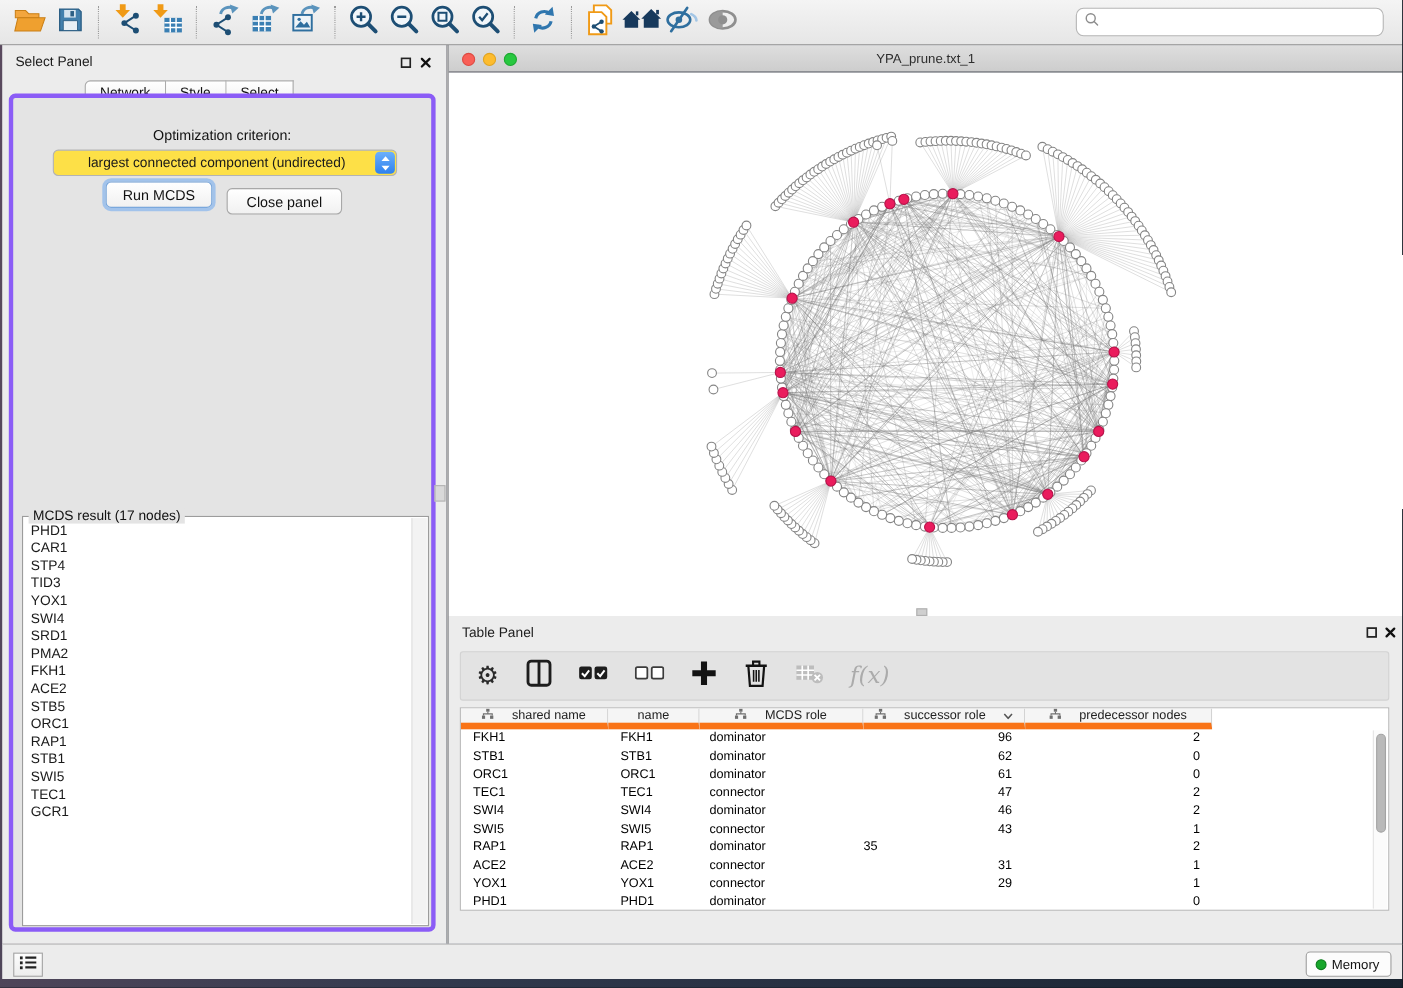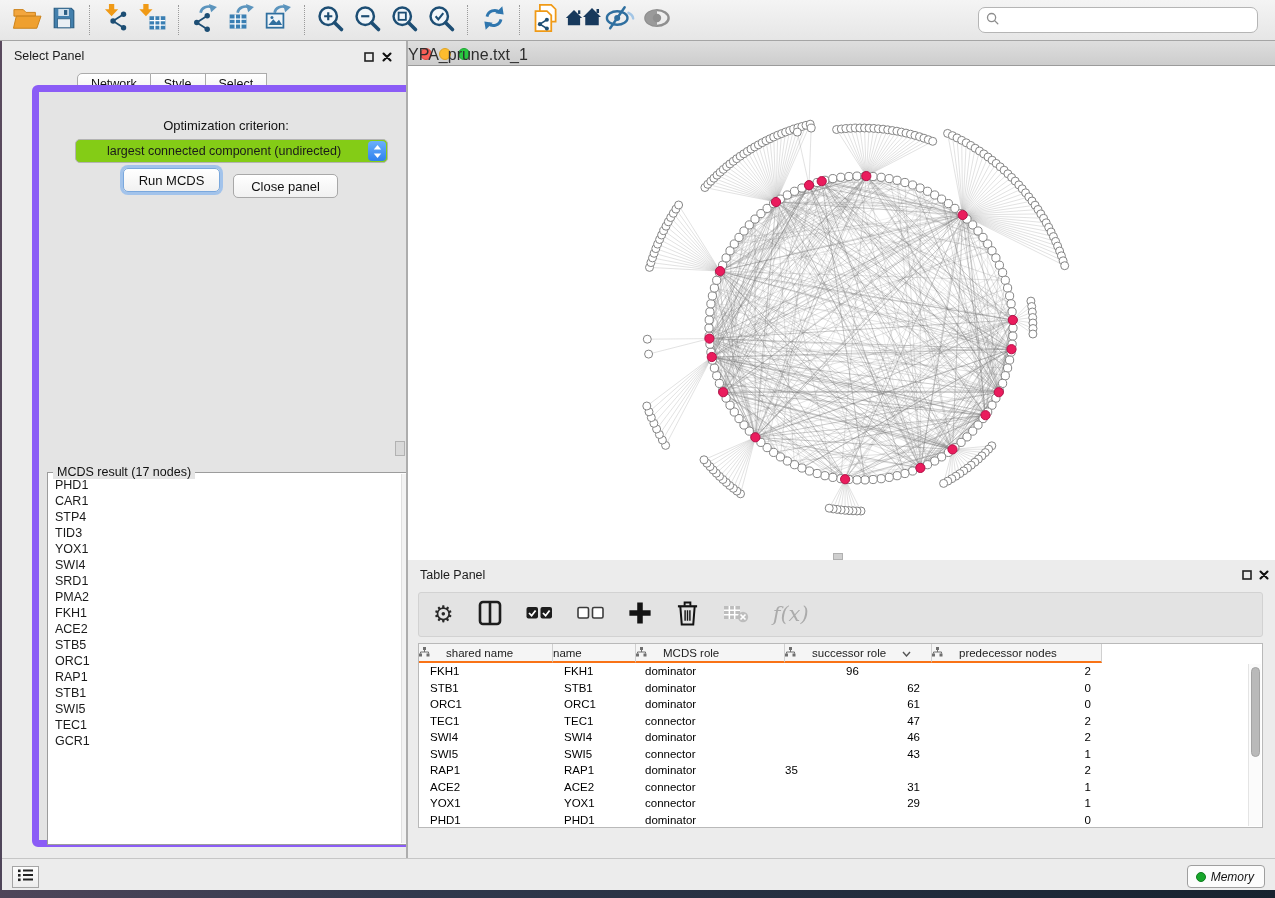--- a/index.html
+++ b/index.html
@@ -20,63 +20,63 @@
   .control-panel{position:absolute;left:2px;top:41px;width:404px;height:817px;background:#ececec;}
   .panel-title{position:absolute;left:12px;top:8px;font-size:12.5px;color:#1c1c1c;}
   .win-mini{position:absolute;top:9px;width:13px;height:13px;display:flex;align-items:center;justify-content:center;}
   .tabs-row{position:absolute;left:0;top:32px;width:100%;display:flex;justify-content:center;}
   .tab{height:22px;padding:0 13px;display:flex;align-items:center;font-size:12.5px;
     background:linear-gradient(#ffffff,#f0f0f0);border:1px solid #ababab;border-left:none;color:#111;}
   .tab:first-child{border-left:1px solid #ababab;border-radius:5px 0 0 5px;}
   .tab:last-child{border-radius:0 5px 5px 0;}
   .tab.active{background:linear-gradient(#59a7f8,#2b87f2);color:#fff;border-color:#2f7ad8;margin-top:38px;}
   .cp-box{position:absolute;left:6px;top:44px;width:388px;height:762px;background:#e4e4e4;
-    border:7px solid #8b5cf6;border-radius:6px;margin-left:24px;}
+    border:4px solid #8b5cf6;border-radius:6px;}
   .opt-label{position:absolute;left:0;top:26px;width:100%;text-align:center;font-size:13px;color:#111;}
-  .dropdown{position:absolute;left:36px;top:47px;width:313px;height:24px;background:#84cc16;
+  .dropdown{position:absolute;left:36px;top:47px;width:313px;height:24px;background:#fde047;
     border:1px solid #b3b3b3;border-radius:5px;display:flex;align-items:center;}
   .dropdown .dd-text{flex:1;text-align:center;font-size:12.5px;padding-left:4px;white-space:nowrap;}
   .dd-stepper{width:18px;height:20px;margin-right:1px;border-radius:4px;
     background:linear-gradient(#6cb0fb,#2e81ee);display:flex;align-items:center;justify-content:center;}
   .btn{position:absolute;height:24px;background:linear-gradient(#ffffff,#f1f1f1);
     border:1px solid #a8a8a8;border-radius:5px;font-size:13px;display:flex;align-items:center;justify-content:center;color:#111;}
   .btn.focus-ring{box-shadow:0 0 0 3px rgba(118,174,240,.6);border-color:#7aa8dd;}
   .mcds-field{position:absolute;left:8px;top:380px;width:370px;height:373px;background:#fff;
     border:1px solid #9c9c9c;}
   .mcds-legend{position:absolute;left:5px;top:-8px;background:#e4e4e4;padding:0 4px;font-size:12.5px;color:#111;}
   .mcds-list{position:absolute;left:2px;top:4px;right:16px;bottom:2px;overflow:hidden;}
   .mcds-item{font-size:12.5px;line-height:16px;padding-left:5px;}
   .mcds-scroll{position:absolute;top:1px;right:1px;bottom:1px;width:14px;background:#f3f3f3;border-left:1px solid #e0e0e0;}
   
   .v-divider{position:absolute;left:406px;top:41px;width:2px;height:817px;background:#adadad;}
   .v-handle{position:absolute;left:395px;top:441px;width:10px;height:15px;background:#d9d9d9;border:1px solid #b2b2b2;}
   
   .net-titlebar{position:absolute;left:408px;top:41px;width:867px;height:25px;
     background:linear-gradient(#dedede,#cdcdcd);border-bottom:1px solid #9b9b9b;}
   .traffic{position:absolute;top:6.5px;width:12px;height:12px;border-radius:50%;}
-  .net-title{position:absolute;left:0;top:5px;width:100%;text-align:left;font-size:16px;color:#2e2e2e;}
+  .net-title{position:absolute;left:0;top:5px;width:100%;text-align:center;font-size:12px;color:#2e2e2e;}
   .net-canvas{position:absolute;left:408px;top:66px;width:867px;height:494px;background:#fff;}
   .h-handle{position:absolute;left:425px;bottom:0;width:10px;height:7px;background:#cfcfcf;border:1px solid #b0b0b0;}
   
   .table-panel{position:absolute;left:408px;top:560px;width:867px;height:298px;background:#ececec;}
   .tp-toolbar{position:absolute;left:10px;top:32px;width:845px;height:45px;background:#e3e3e3;
     border:1px solid #d2d2d2;border-radius:3px;display:flex;align-items:center;padding-left:14px;gap:24px;}
   .tp-ic{display:flex;align-items:center;justify-content:center;}
   .tbl{position:absolute;left:10px;top:83px;width:845px;height:185px;background:#fff;border:1px solid #b9b9b9;overflow:hidden;}
   .tbl-header{display:flex;height:19px;}
-  .th{background:#f5f5f5;border-right:1px solid #d0d0d0;border-bottom:2px solid #f97316;
-    display:flex;align-items:center;gap:16px;font-size:11.5px;color:#222;}
+  .th{background:#f5f5f5;border-right:1px solid #d0d0d0;border-bottom:6px solid #f97316;
+    display:flex;align-items:center;justify-content:center;gap:16px;font-size:11.5px;color:#222;}
   .th-fill{flex:1;background:#fff;}
   .tr{display:flex;height:16.5px;align-items:center;}
   .td{font-size:11.5px;color:#000;white-space:nowrap;}
   .tbl-scroll{position:absolute;top:20px;right:1px;bottom:1px;width:13px;background:#fbfbfb;border-left:1px solid #e4e4e4;}
   .tbl-thumb{position:absolute;left:1.5px;top:3px;width:9px;height:90px;background:#b9b9b9;border:1px solid #a3a3a3;border-radius:5px;}
   .tp-tabs{position:absolute;left:0;top:274px;width:100%;display:flex;justify-content:center;}
   
-  .status-bar{position:absolute;left:2px;top:858px;width:1273px;height:32px;background:#ececec;border-top:1px solid #c6c6c6;font-style:italic;}
+  .status-bar{position:absolute;left:2px;top:858px;width:1273px;height:32px;background:#ececec;border-top:1px solid #c6c6c6;}
   .list-btn{position:absolute;left:10px;top:7px;width:27px;height:22px;background:linear-gradient(#fdfdfd,#ededed);
     border:1px solid #a5a5a5;display:flex;align-items:center;justify-content:center;}
   .memory-btn{position:absolute;right:10px;top:6px;height:23px;background:#fcfcfc;border:1px solid #9f9f9f;
     border-radius:4px;display:flex;align-items:center;padding:0 10px 0 8px;gap:5px;font-size:12px;color:#111;}
   .mem-dot{width:10px;height:10px;border-radius:50%;background:#17a62b;border:1px solid #0e7d1f;}
 </style>
 </head>
 <body>
 
 <div class="screen">
@@ -1372,21 +1372,21 @@
               </svg></span>
             <span>predecessor nodes</span>
           </div>
           <div class="th-fill"></div>
         </div>
       <div id="tbl-body">
           <div class="tr">
             <div class="td" style="width: 134px; text-align: left; padding: 0px 0px 0px 11px;">FKH1</div>
             <div class="td" style="width: 83px; text-align: left; padding: 0px 0px 0px 11px;">FKH1</div>
             <div class="td" style="width: 149px; text-align: left; padding: 0px 0px 0px 9px;">dominator</div>
-            <div class="td" style="width: 147px; text-align: center; padding: 0px 12px 0px 0px;">96</div>
+            <div class="td" style="width: 147px; text-align: right; padding: 0px 12px 0px 0px;">96</div>
             <div class="td" style="width: 170px; text-align: right; padding: 0px 11px 0px 0px;">2</div>
           </div>
           <div class="tr">
             <div class="td" style="width: 134px; text-align: left; padding: 0px 0px 0px 11px;">STB1</div>
             <div class="td" style="width: 83px; text-align: left; padding: 0px 0px 0px 11px;">STB1</div>
             <div class="td" style="width: 149px; text-align: left; padding: 0px 0px 0px 9px;">dominator</div>
             <div class="td" style="width: 147px; text-align: right; padding: 0px 12px 0px 0px;">62</div>
             <div class="td" style="width: 170px; text-align: right; padding: 0px 11px 0px 0px;">0</div>
           </div>
           <div class="tr">

